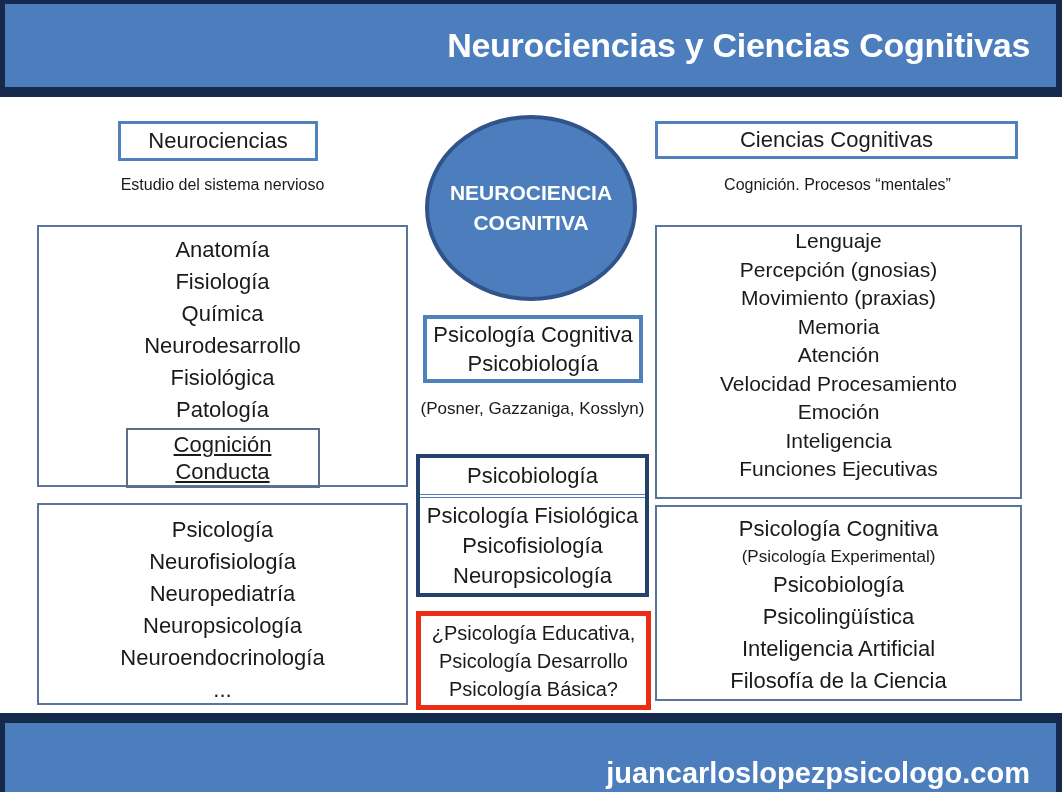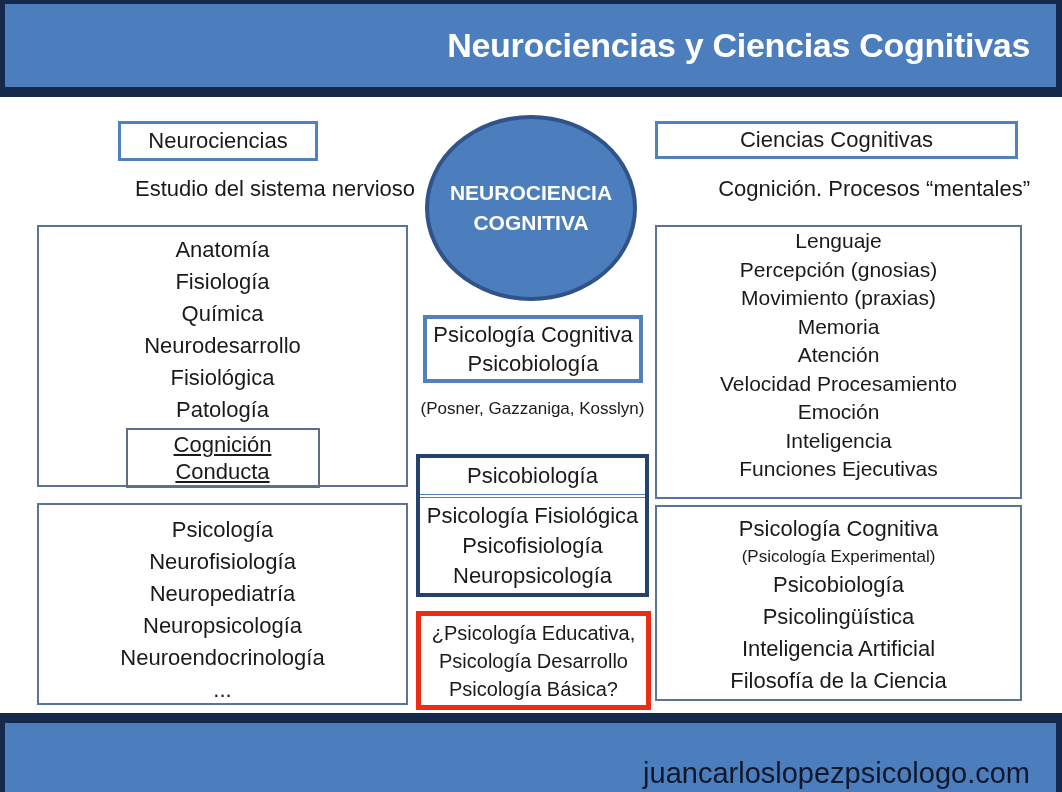--- a/index.html
+++ b/index.html
@@ -15,25 +15,25 @@
     border-top:4px solid #15294d;border-left:5px solid #15294d;border-right:6px solid #15294d;
     display:flex;align-items:center;justify-content:flex-end;padding-right:26px;
   }
   .slide-title{color:#fff;font-weight:bold;font-size:34px;letter-spacing:-0.3px;}
   .accent-strip{left:0;width:1062px;height:10px;background:#15294d;}
   .footer-bar{
     left:0;top:723px;width:1062px;height:69px;background:#4c7ebd;
     border-left:5px solid #15294d;border-right:6px solid #15294d;
     display:flex;align-items:center;justify-content:flex-end;padding-right:26px;
   }
-  .website-text{color:#0f172a;font-weight:normal;font-size:29px;margin-top:32px;}
+  .website-text{color:#ffffff;font-weight:bold;font-size:29px;margin-top:32px;}
   
   .outline-box{background:#fff;border:3px solid #4f81bd;display:flex;align-items:center;justify-content:center;font-size:22px;}
   .list-box{background:#fff;border:2px solid #5b749b;text-align:center;}
-  .subtitle{font-size:22px;text-align:right;}
+  .subtitle{font-size:16px;text-align:center;}
   .lines div{line-height:32px;font-size:22px;}
   
   .neuro-label{left:118px;top:121px;width:200px;height:40px;}
   .left-subtitle{left:30px;top:176px;width:385px;}
   .left-box-1{left:37px;top:225px;width:371px;height:262px;padding-top:7px;}
   .inner-box{margin:2px auto 0;width:190px;border:2px solid #5e6e89;padding:1px 0;}
   .inner-box div{line-height:27px;font-size:22px;text-decoration:underline;}
   .left-box-2{left:37px;top:503px;width:371px;height:202px;padding-top:9px;}
   .left-box-2 .lines div{line-height:32px;}
   

